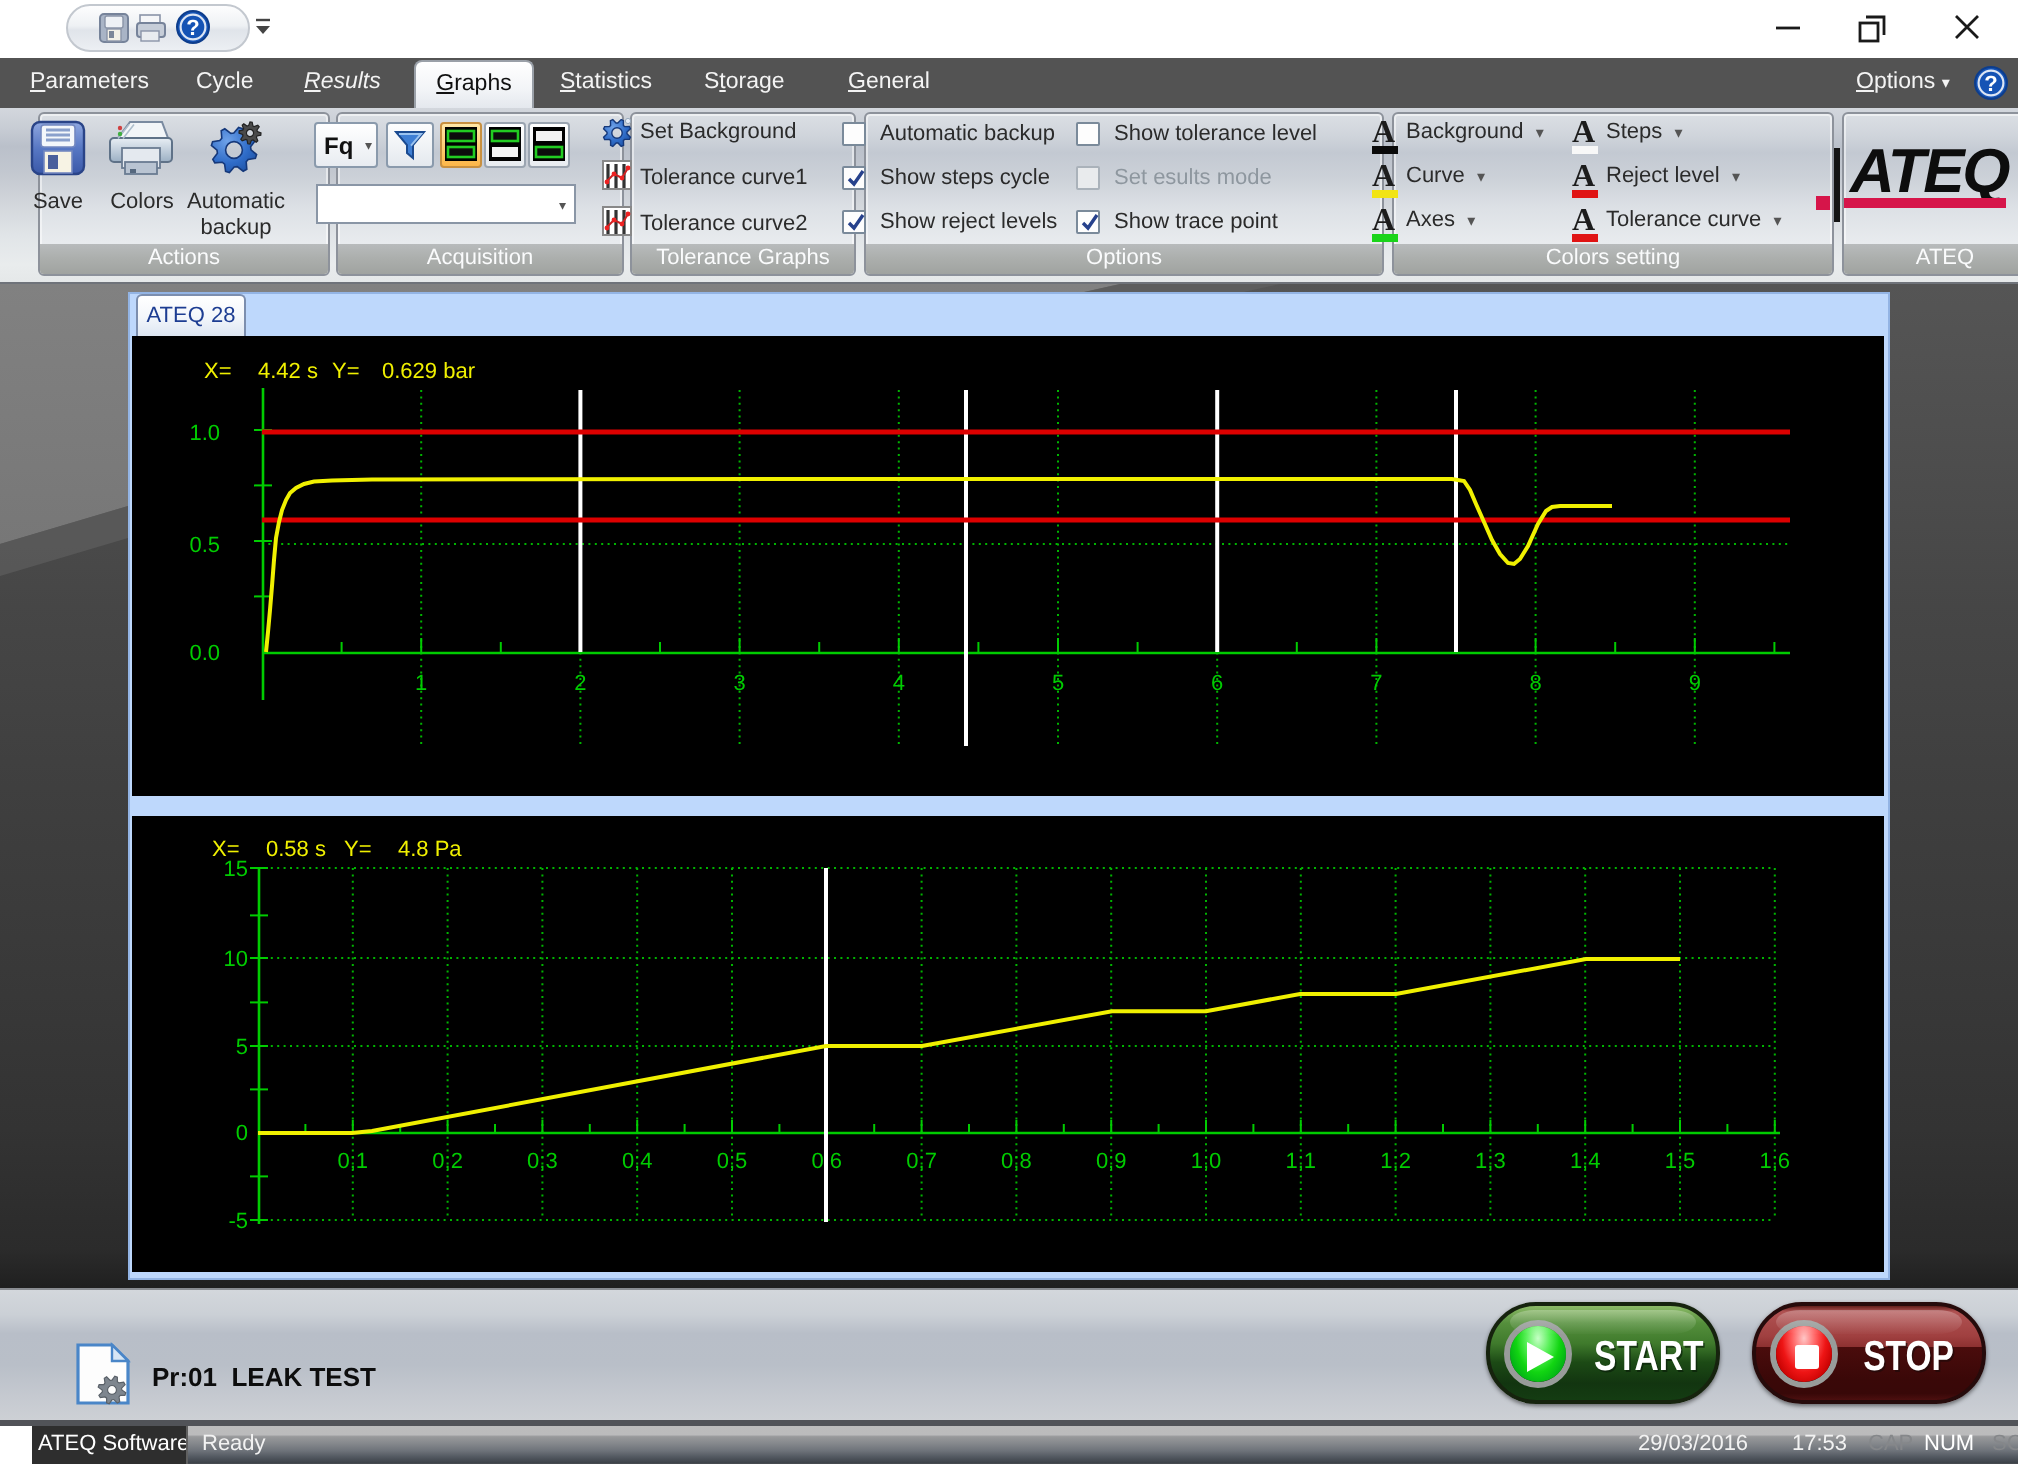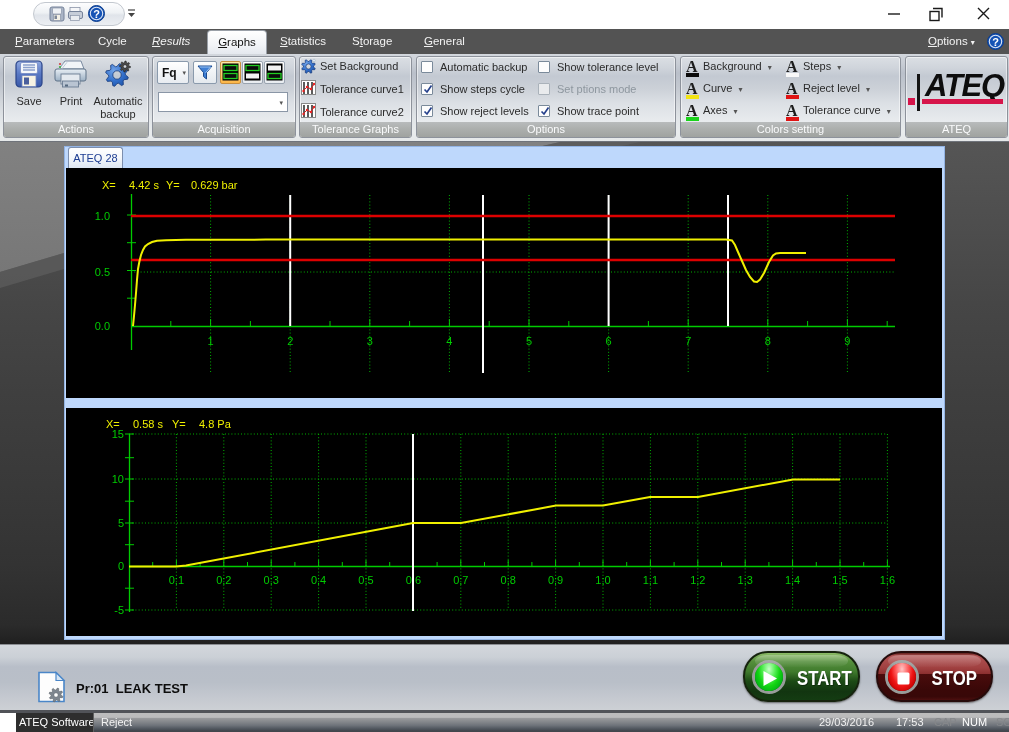--- a/index.html
+++ b/index.html
@@ -14,21 +14,21 @@
 
 #menubar{left:0;top:29px;width:1009px;height:25px;background:#535353;}
 .mtab{position:absolute;top:0;height:25px;line-height:25px;color:#f3f3f3;font-size:11.5px;}
 .mtab u{text-decoration:underline;}
 #activetab{left:207px;top:30px;width:60px;height:24px;background:linear-gradient(180deg,#ffffff 0%,#f2f4f7 60%,#e4e8ee 100%);
  border:1px solid #9aa0a8;border-bottom:none;border-radius:4px 4px 0 0;color:#111;text-align:center;line-height:23px;font-size:11.5px;}
 
 #ribbon{left:0;top:54px;width:1009px;height:88px;background:linear-gradient(180deg,#d3d7dd 0%,#c7ccd4 12%,#bac0ca 22%,#c3c8d0 38%,#d3d7dc 56%,#e1e5e8 74%,#e9eced 90%,#e5e8e9 100%);border-bottom:1px solid #6f737a;}
 .grp{position:absolute;top:2px;height:82px;border:1px solid #8d929b;border-radius:3px;
  background:linear-gradient(180deg,#dbdfe4 0%,#cfd4db 14%,#c3c9d2 24%,#ccd1d8 40%,#dce0e5 58%,#e8ebee 80%,#eef0f1 100%);
- box-shadow:0 0 0 1px rgba(255,255,255,.5) inset;}
+ box-shadow:0 0 0 1px rgba(255,255,255,.5) inset;margin-left:16px;}
 .glabel{position:absolute;left:0;right:0;bottom:0;height:15px;border-radius:0 0 2px 2px;
  background:linear-gradient(180deg,#b8bbbc 0%,#abaeac 50%,#a0a3a0 100%);
  color:#fafbfc;font-size:11px;text-align:center;line-height:15px;}
 .biglbl{position:absolute;font-size:11px;color:#2b2b2b;text-align:center;line-height:13px;}
 .rowlbl{font-size:11px;color:#2b2b2b;}
 .cb{position:absolute;width:12px;height:12px;background:#fdfdfd;border:1px solid #7a8a9a;border-radius:1px;}
 .cb.dis{background:#e9ebed;border-color:#aab2ba;}
 .Aitem{position:absolute;height:22px;}
 .Aitem .A{font-family:"Liberation Serif",serif;font-weight:bold;font-size:16px;color:#1c1c1c;line-height:15px;}
 .Aitem .bar{position:absolute;left:0;top:15px;width:13px;height:4px;}
@@ -181,21 +181,21 @@
   <rect x="7.5" y="22" width="16" height="6" fill="#b9c4d2" stroke="#6a7c92" stroke-width=".9"></rect>
   <rect x="10" y="25.5" width="3" height="2" fill="#55687e"></rect>
  </g>
 
  <g transform="translate(90,2)">
   <path d="M24.3,16.3 L23.7,18.2 L20.1,18.7 L19.1,19.9 L19.4,23.6 L17.6,24.6 L14.6,22.3 L13.1,22.5 L10.7,25.3 L8.8,24.7 L8.3,21.1 L7.1,20.1 L3.4,20.4 L2.4,18.6 L4.7,15.6 L4.5,14.1 L1.7,11.7 L2.3,9.8 L5.9,9.3 L6.9,8.1 L6.6,4.4 L8.4,3.4 L11.4,5.7 L12.9,5.5 L15.3,2.7 L17.2,3.3 L17.7,6.9 L18.9,7.9 L22.6,7.6 L23.6,9.4 L21.3,12.4 L21.5,13.9 Z M17.2,14.0 A4.2,4.2 0 1 0 8.8,14.0 A4.2,4.2 0 1 0 17.2,14.0 Z" fill="url(#gearg)" stroke="#15387a" stroke-width=".8"></path>
   <path d="M26.5,5.5 L26.4,6.6 L24.5,7.0 L24.2,7.6 L24.9,9.4 L24.1,10.1 L22.5,9.0 L21.7,9.2 L21.0,11.0 L19.9,10.9 L19.5,9.0 L18.9,8.7 L17.1,9.4 L16.4,8.6 L17.5,7.0 L17.3,6.2 L15.5,5.5 L15.6,4.4 L17.5,4.0 L17.8,3.4 L17.1,1.6 L17.9,0.9 L19.5,2.0 L20.3,1.8 L21.0,0.0 L22.1,0.1 L22.5,2.0 L23.1,2.3 L24.9,1.6 L25.6,2.4 L24.5,4.0 L24.7,4.8 Z M22.8,5.5 A1.8,1.8 0 1 0 19.2,5.5 A1.8,1.8 0 1 0 22.8,5.5 Z" fill="#4a4a4a" stroke="#222" stroke-width=".6"></path>
  </g>
 </svg>
 <div class="biglbl abs" style="left:8px;top:95px;width:42px;">Save</div>
-<div class="biglbl abs" style="left:50px;top:95px;width:42px;">Print</div>
+<div class="biglbl abs" style="left:50px;top:95px;width:42px;">Colors</div>
 <div class="biglbl abs" style="left:88px;top:95px;width:60px;">Automatic<br>backup</div>
 
 <div class="abs" style="left:157px;top:61px;width:32px;height:23px;border:1px solid #8a9aac;border-radius:2px;background:linear-gradient(180deg,#fff,#e8ecf1);">
  <span style="position:absolute;left:4px;top:4px;font-size:12px;font-weight:bold;color:#111;">Fq</span>
  <span style="position:absolute;right:2px;top:7px;font-size:7px;color:#555;">▾</span>
 </div>
 <div class="abs" style="left:193px;top:61px;width:24px;height:23px;border:1px solid #8a9aac;border-radius:2px;background:linear-gradient(180deg,#fdfefe,#e4e9ee);">
  <svg width="22" height="21" style="position:absolute;left:0;top:0;">
       <path d="M4,4 L18,4 L12.5,10.5 L12.5,17 L9.5,14.5 L9.5,10.5 Z" fill="#3f7fd4" stroke="#1a4a90" stroke-width="1"></path>
       <path d="M5.5,5 L16.5,5 L11.5,10.8" fill="none" stroke="#9cc4f0" stroke-width="1"></path>
@@ -264,21 +264,21 @@
 <div class="rowlbl abs" style="left:440px;top:83px;">Show steps cycle</div>
 <div class="cb abs" style="left:421px;top:105px;">
     <svg width="12" height="12" style="position:absolute;left:0;top:-1px;">
       <path d="M2.5,6.5 L5,9 L9.5,2.5" fill="none" stroke="#26418c" stroke-width="1.7"></path>
     </svg>
   </div>
 <div class="rowlbl abs" style="left:440px;top:105px;">Show reject levels</div>
 <div class="cb abs" style="left:538px;top:61px;"></div>
 <div class="rowlbl abs" style="left:557px;top:61px;">Show tolerance level</div>
 <div class="cb dis abs" style="left:538px;top:83px;"></div>
-<div class="rowlbl abs" style="left:557px;top:83px;color:#8e979f;">Set ptions mode</div>
+<div class="rowlbl abs" style="left:557px;top:83px;color:#8e979f;">Set esults mode</div>
 <div class="cb abs" style="left:538px;top:105px;">
     <svg width="12" height="12" style="position:absolute;left:0;top:-1px;">
       <path d="M2.5,6.5 L5,9 L9.5,2.5" fill="none" stroke="#26418c" stroke-width="1.7"></path>
     </svg>
   </div>
 <div class="rowlbl abs" style="left:557px;top:105px;">Show trace point</div>
 
 <div class="Aitem" style="left:686px;top:58px;"><span class="A">A</span><div class="bar" style="background:#0a0a0a;"></div><span class="lbl">Background&nbsp; <span class="darr">▾</span></span></div>
 <div class="Aitem" style="left:686px;top:80px;"><span class="A">A</span><div class="bar" style="background:#f2e414;"></div><span class="lbl">Curve&nbsp; <span class="darr">▾</span></span></div>
 <div class="Aitem" style="left:686px;top:102px;"><span class="A">A</span><div class="bar" style="background:#1ad41a;"></div><span class="lbl">Axes&nbsp; <span class="darr">▾</span></span></div>
@@ -522,19 +522,19 @@
         <g transform="scale(.8,1)">
           <text x="68" y="33" font-size="21" font-weight="bold" fill="#200a0a" opacity=".7">STOP</text>
           <text x="67" y="32" font-size="21" font-weight="bold" fill="#ffffff">STOP</text>
         </g>
       </svg>
  </div>
 </div>
 
 <div id="statusbar" class="abs">
  <div id="sbleft">ATEQ Software</div>
- <div class="sbtxt" style="left:85px;">Reject</div>
+ <div class="sbtxt" style="left:85px;">Ready</div>
  <div class="sbtxt" style="left:803px;">29/03/2016</div>
  <div class="sbtxt" style="left:880px;">17:53</div>
  <div class="sbtxt" style="left:918px;color:#85878a;">CAP</div>
  <div class="sbtxt" style="left:946px;color:#ffffff;">NUM</div>
  <div class="sbtxt" style="left:980px;color:#85878a;">SCRL</div>
 </div>
 
 </body></html>

